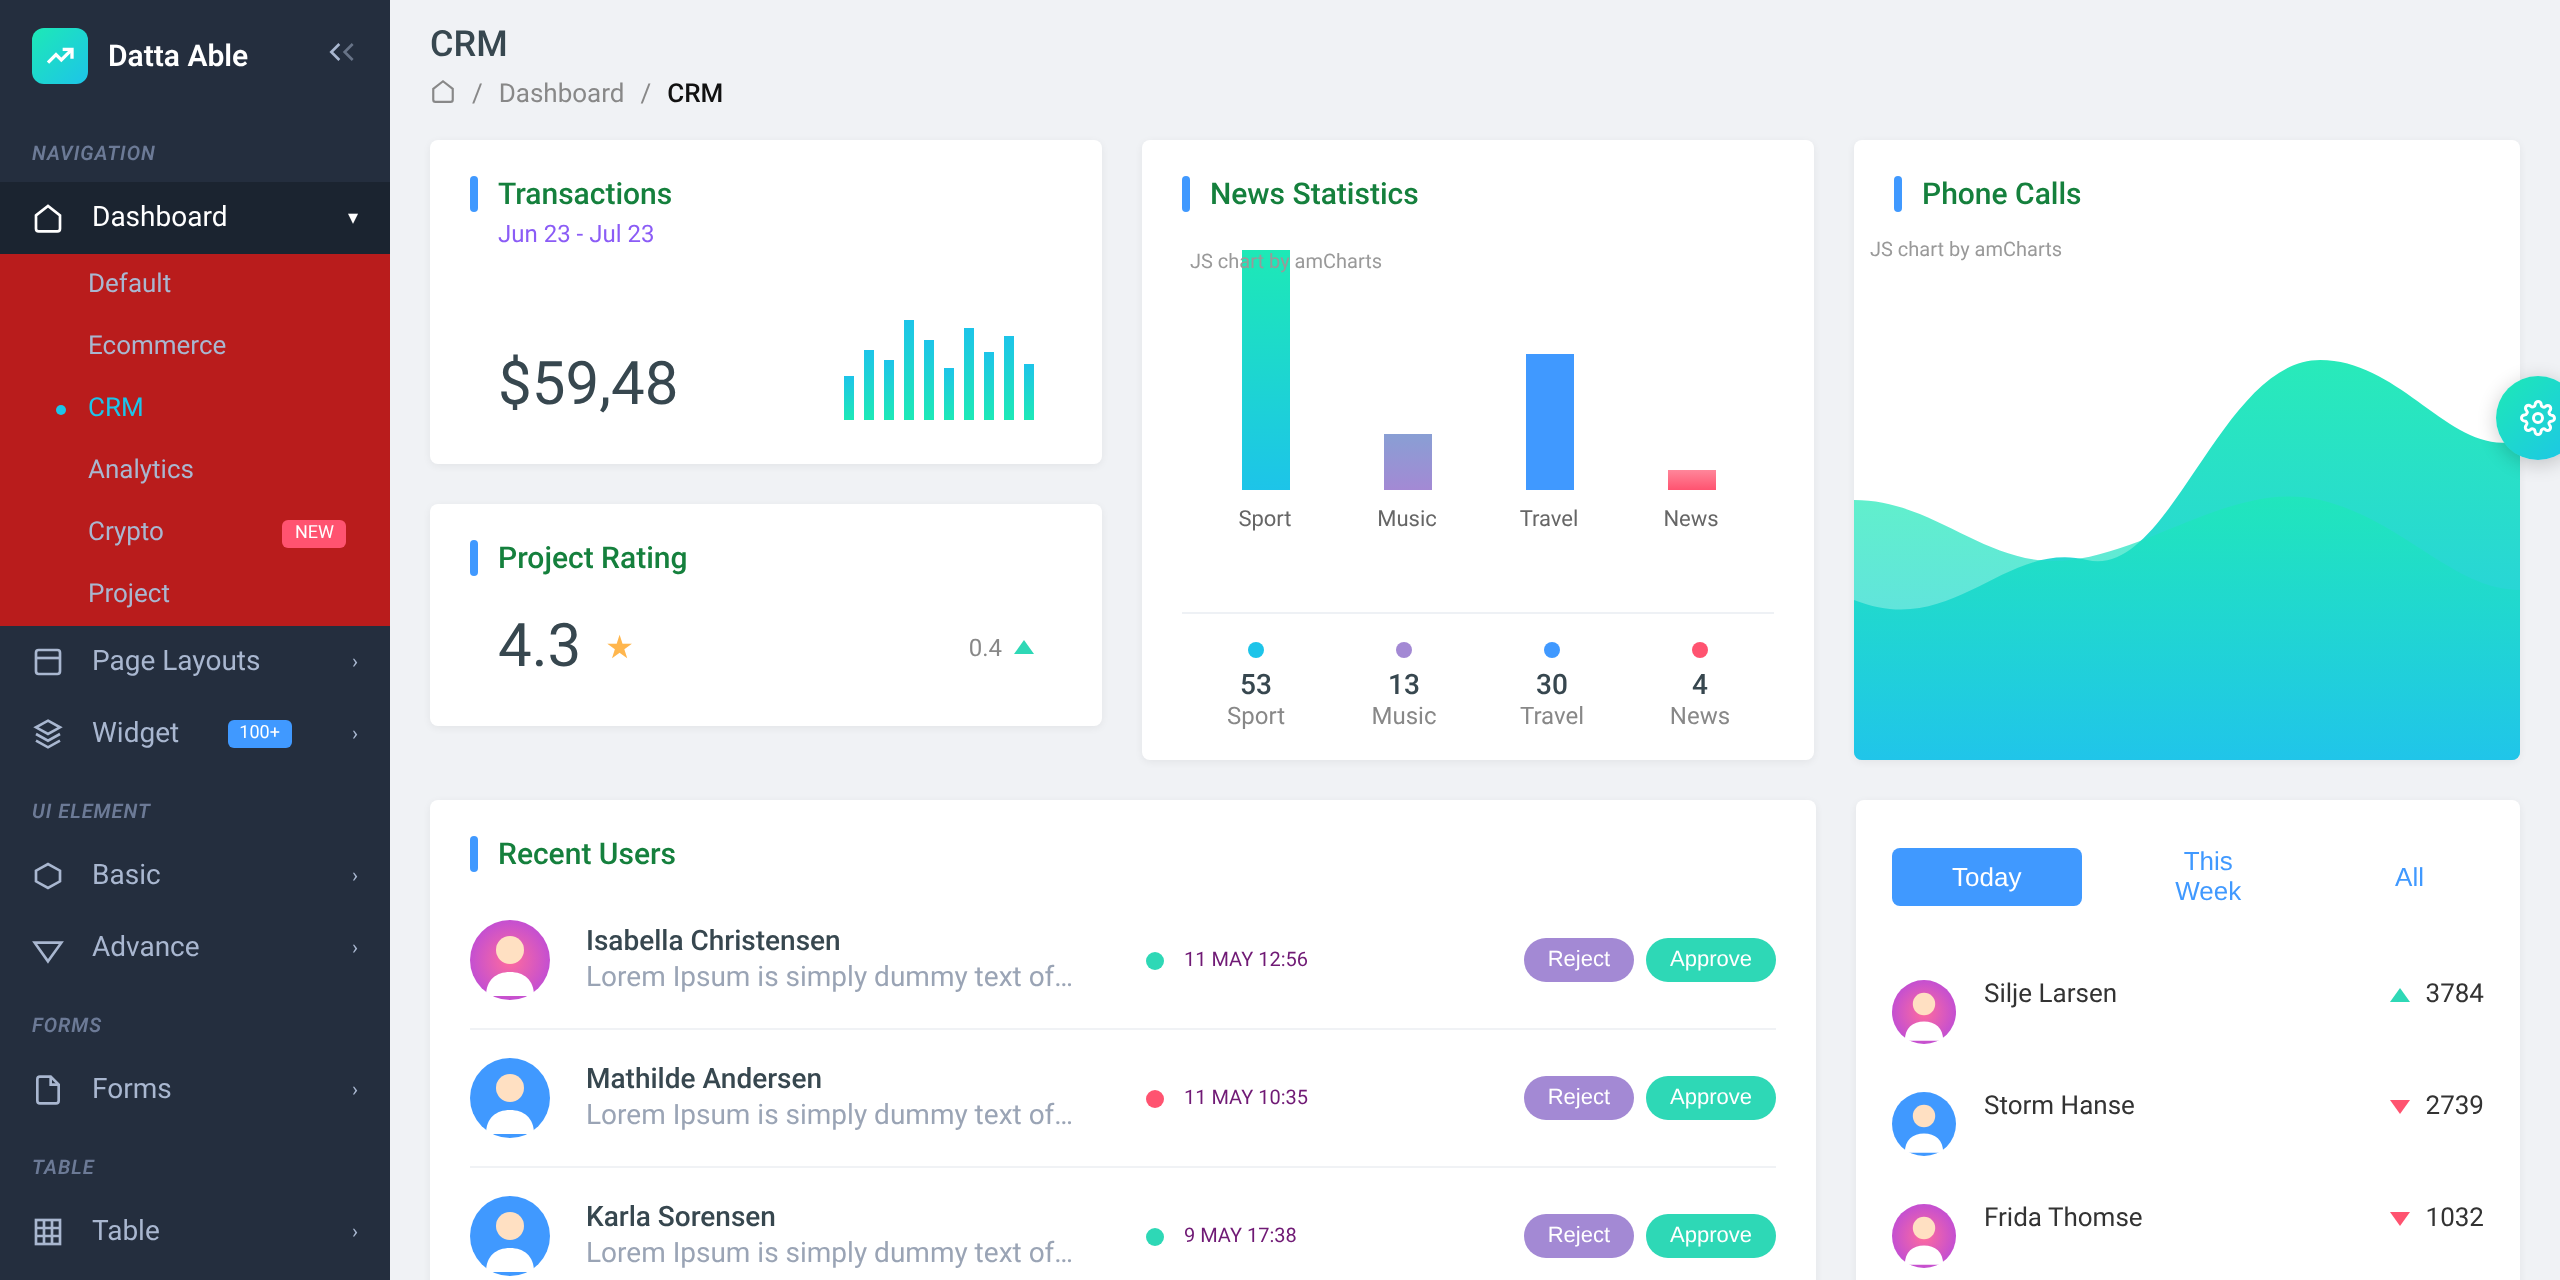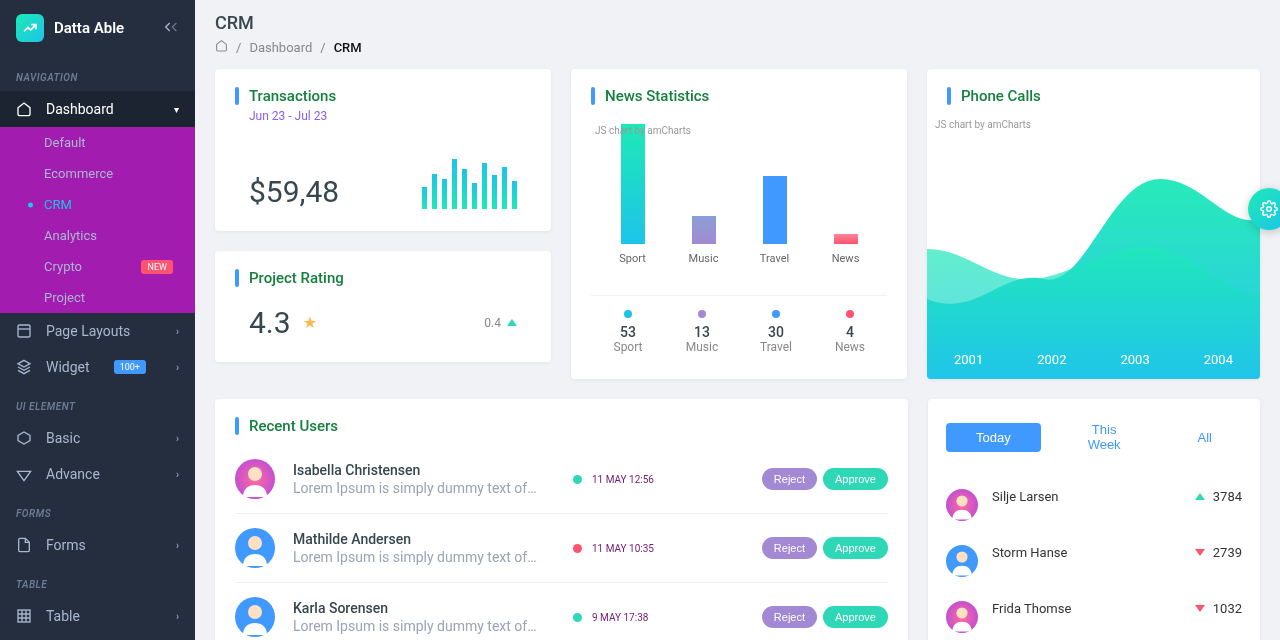--- a/index.html
+++ b/index.html
@@ -11,21 +11,21 @@
 .brand-name { font-size: 15px; font-weight: 600; color:#fff; flex:1; }
 .collapse-btn { color:#a9b7d0; cursor:pointer; }
 .nav-section-label { font-size: 10px; letter-spacing: .5px; color: #6c7a96; padding: 16px 16px 8px; font-weight:600;font-style:italic; }
 .nav-item { display:flex; align-items:center; padding: 10px 16px; cursor:pointer; position:relative; }
 .nav-item.active { background:#1b2430; color:#fff; }
 .nav-item .nav-icon { width:18px; margin-right:12px; display:inline-flex; }
 .nav-item .chev { margin-left:auto; font-size:10px; }
 .badge { font-size:9px; padding:2px 6px; border-radius:3px; color:#fff; margin-left:auto; margin-right:6px; }
 .badge-red { background:#ff5370; }
 .badge-blue { background:#4099ff; }
-.sub-items { background:#a21caf; }
+.sub-items { background:#b91c1c; }
 .sub-item { padding:8px 16px 8px 44px; font-size:13px; cursor:pointer; position:relative; color:#a9b7d0; }
 .sub-item.active { color:#1dc4e9; }
 .sub-item.active::before { content:''; position:absolute; left:28px; top:50%; width:5px; height:5px; background:#1dc4e9; border-radius:50%; transform:translateY(-50%); }
 .main { flex:1; padding: 12px 20px; overflow:hidden; }
 .page-head { margin-bottom: 14px; }
 .page-title { font-size: 18px; font-weight:500; color:#37474f; margin-bottom:6px; }
 .breadcrumb { font-size:13px; color:#888; display:flex; align-items:center; gap:8px; }
 .breadcrumb .crumb-link { color:#888; }
 .breadcrumb .crumb-current { color:#111; font-weight:500; }
 .grid-top { display:grid; grid-template-columns: 336px 336px 1fr; gap:20px; }
@@ -44,21 +44,21 @@
 .proj-delta { font-size:12px; color:#888; display:flex; align-items:center; gap:6px; }
 .up-caret { width:0; height:0; border-left:5px solid transparent; border-right:5px solid transparent; border-bottom:7px solid #2ed8b6; }
 .down-caret { width:0; height:0; border-left:5px solid transparent; border-right:5px solid transparent; border-top:7px solid #ff5370; }
 .card-news { padding:18px 20px 0; }
 .news-canvas { position:relative; height:170px; margin-top:14px; }
 .amcredit { position:absolute; top:0; left:4px; font-size:10px; color:#999; }
 .nbars { display:flex; justify-content:space-around; align-items:flex-end; height:140px; padding:0 6px; margin-top:20px; }
 .nbar-col { display:flex; flex-direction:column; align-items:center; width:60px; }
 .nbar { width:24px; }
 .nbar-label { font-size:11px; color:#666; margin-top:8px; }
-.news-stats { display:flex; border-top:1px solid #eef1f5; }
+.news-stats { display:flex; border-top:1px solid #eef1f5; margin-top:10px; }
 .nstat { flex:1; text-align:center; padding:14px 0; }
 .nstat-dot { width:8px; height:8px; border-radius:50%; margin:0 auto 6px; }
 .nstat-val { font-size:14px; font-weight:500; }
 .nstat-name { font-size:12px; color:#888; }
 .card-phone { padding:18px 0 0; overflow:hidden; }
 .phone-title { margin-left:20px; }
 .phone-canvas { position:relative; height:260px; margin-top:14px; }
 .phone-canvas svg { width:100%; height:100%; display:block; }
 .ph-years { display:flex; justify-content:space-around; color:#fff; font-size:13px; position:absolute; bottom:12px; left:0; right:0; }
 .grid-bottom { display:grid; grid-template-columns: 1fr 332px; gap:20px; margin-top:20px; }
@@ -303,26 +303,20 @@
           <svg viewBox="0 0 400 260" preserveAspectRatio="none">
             <defs>
               <linearGradient id="g1" x1="0" y1="0" x2="0" y2="1">
                   <stop offset="0%" stop-color="#1de9b6"></stop>
                   <stop offset="100%" stop-color="#1dc4e9"></stop>
                 </linearGradient>
             </defs>
             <path d="M0,180 C60,200 90,150 140,160 C190,170 220,60 280,60 C330,60 360,110 400,100 L400,260 L0,260 Z" fill="url(#g1)" opacity="0.95"></path>
             <path d="M0,130 C50,130 80,165 130,160 C180,155 230,120 280,130 C330,140 360,175 400,175 L400,260 L0,260 Z" fill="url(#g1)" opacity="0.7"></path>
           </svg>
-          <div class="ph-years" id="phyears">
-              <span>2001</span>
-              <span>2002</span>
-              <span>2003</span>
-              <span>2004</span>
-            </div>
         </div>
       </div>
     </div>
 
     <div class="grid-bottom">
       <div class="card card-users">
         <div class="card-border-title">Recent Users</div>
         <div id="userlist">
             <div class="user-row">
      <div class="avatar">

